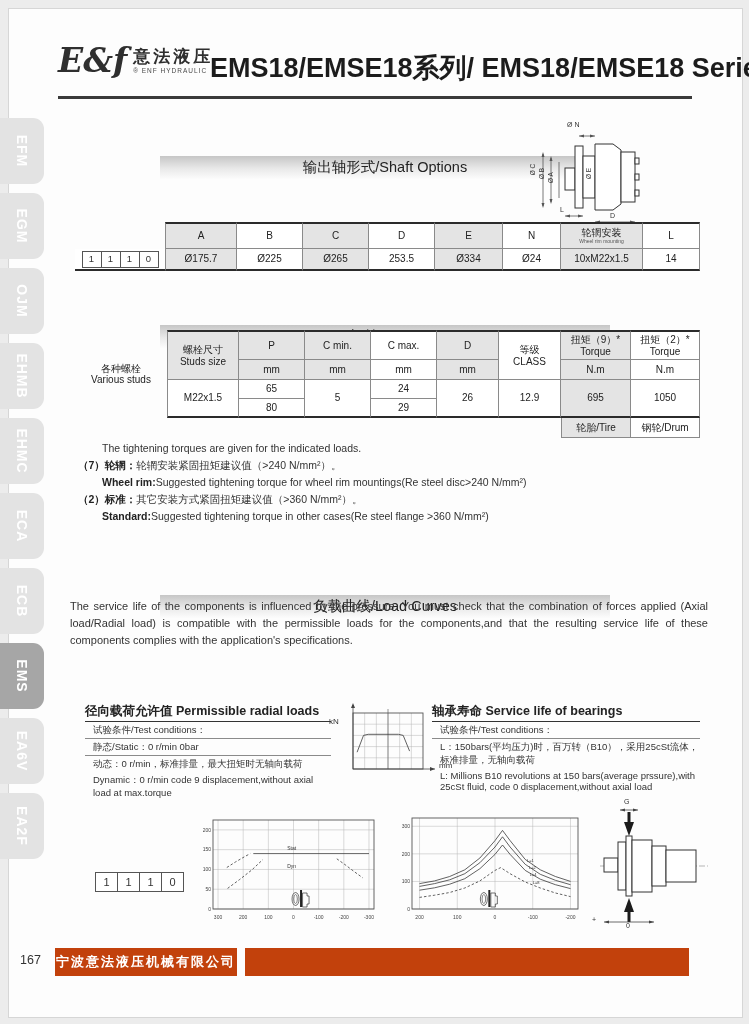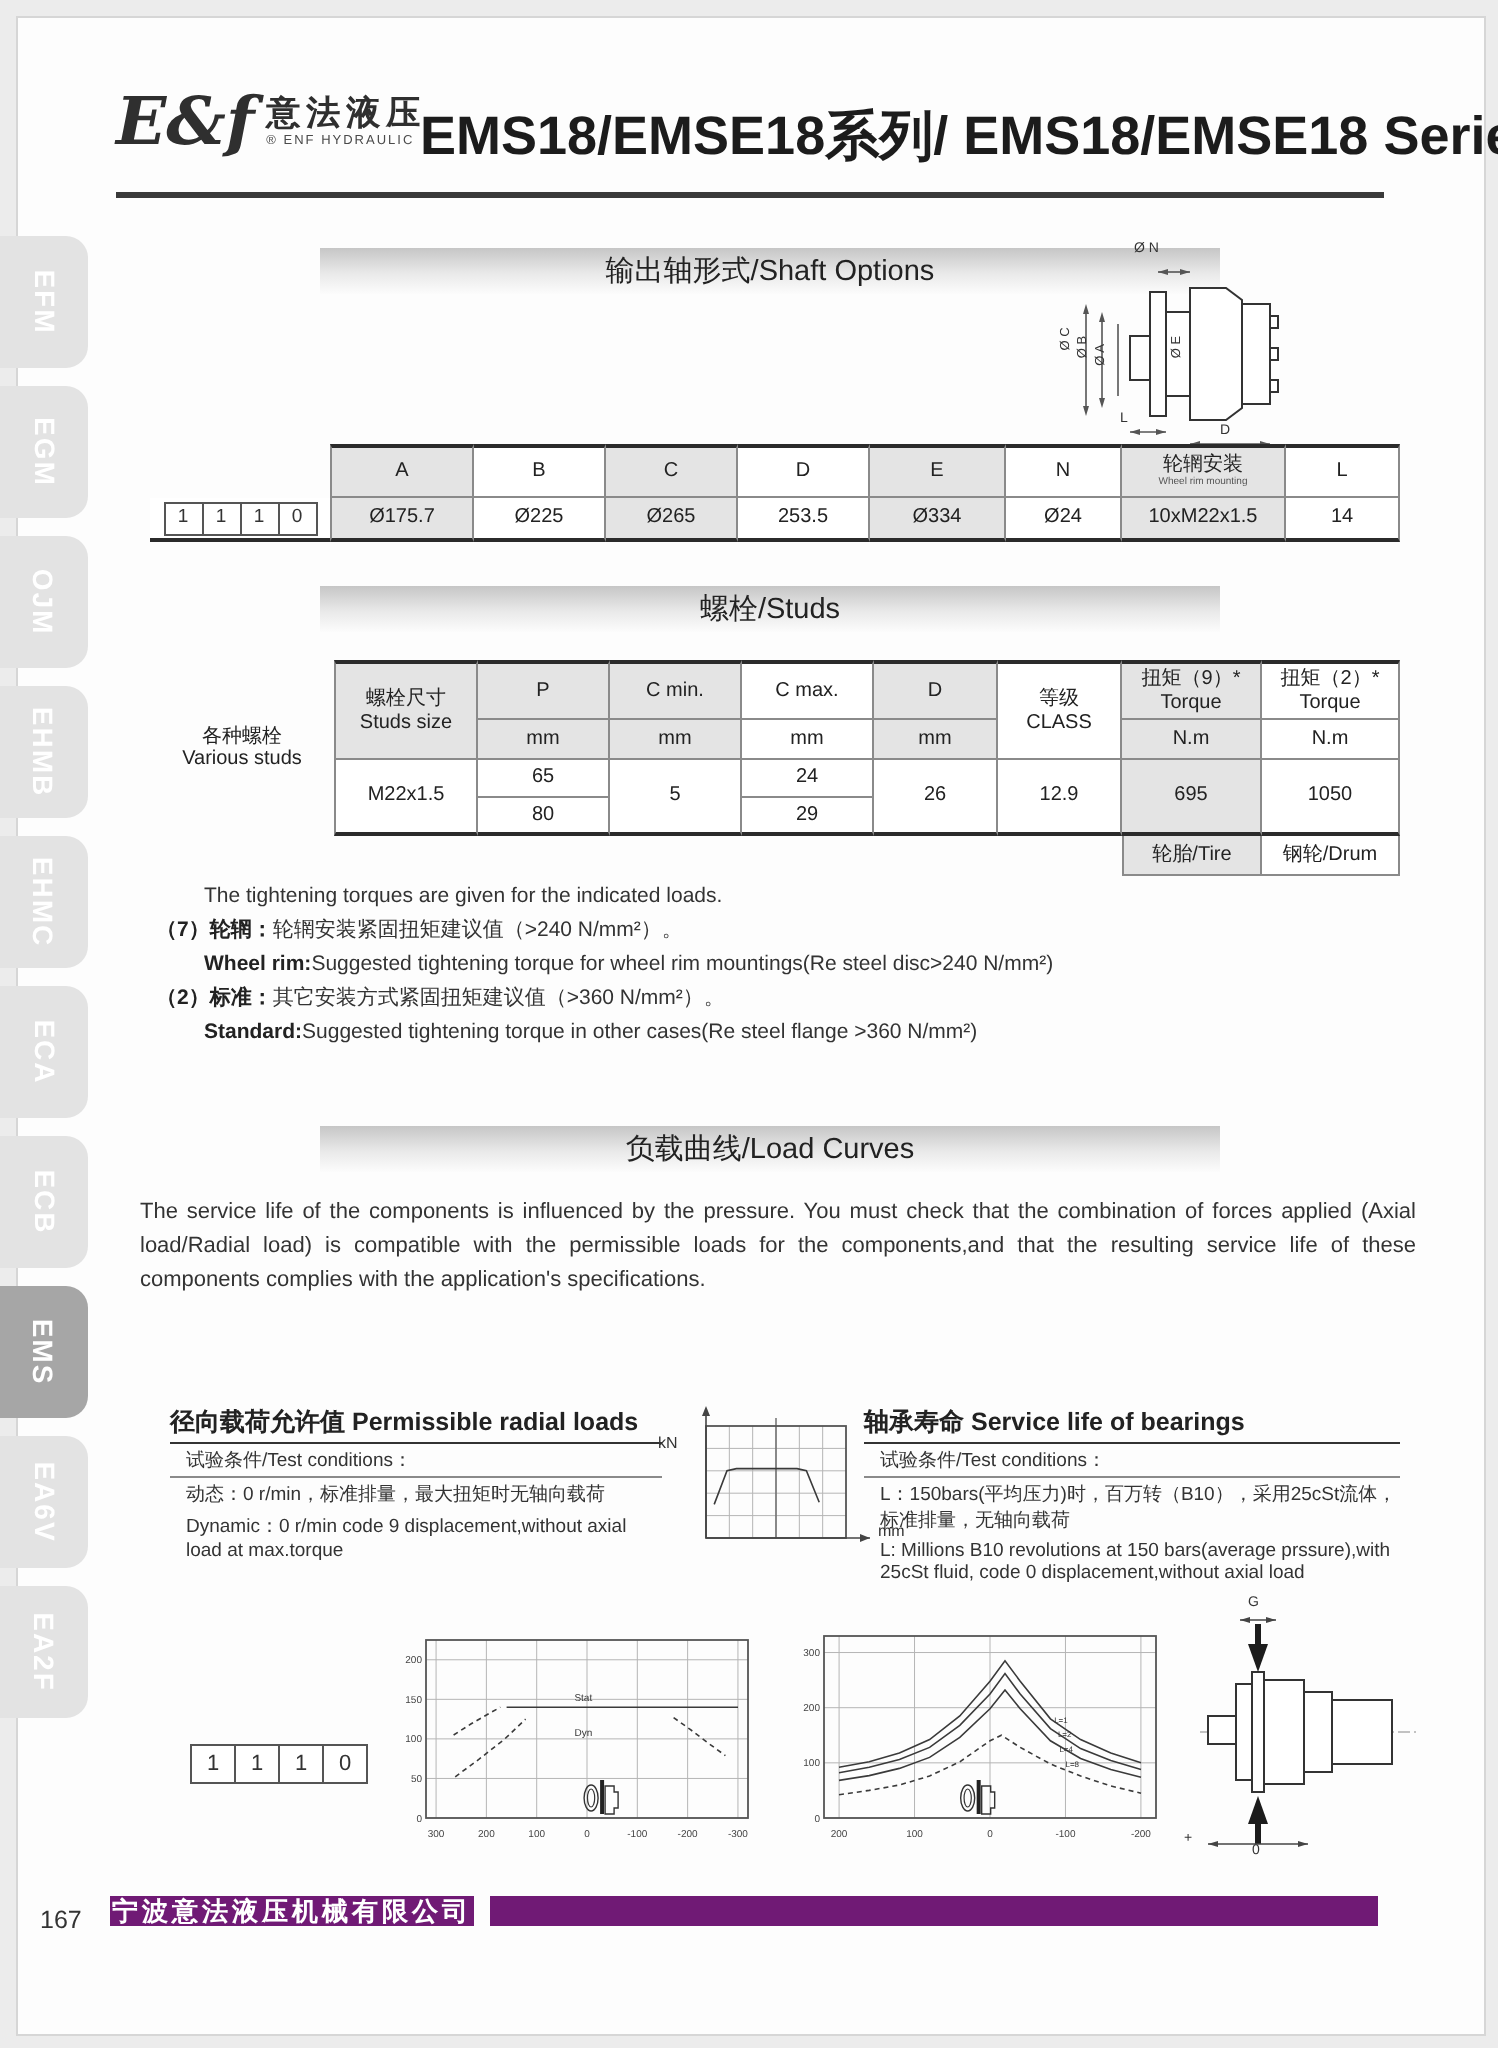--- a/index.html
+++ b/index.html
@@ -20,21 +20,21 @@
 
   
   .sidebar{left:0;top:118px;width:44px;}
   .tab{position:absolute;left:0;width:44px;height:66px;background:#e3e3e3;border-radius:0 11px 11px 0;
        display:flex;align-items:center;justify-content:center;}
   .tab.active{background:#a6a6a6;}
   .tab-label{transform:rotate(90deg);color:#fff;font-weight:bold;font-size:14px;letter-spacing:1px;white-space:nowrap;}
 
   
   .band{height:23px;left:160px;width:450px;display:flex;align-items:center;justify-content:center;
-        font-size:14.5px;color:#222;background:linear-gradient(180deg,#c6c6c6 0%,#e9e9e9 55%,#fcfcfc 100%);}
+        font-size:14.5px;color:#222;background:linear-gradient(180deg,#c6c6c6 0%,#e9e9e9 55%,#fcfcfc 100%);margin-top:32px;}
 
   
   .grid{display:grid;font-size:10px;color:#222;}
   .grid .c{display:flex;align-items:center;justify-content:center;text-align:center;background:#fff;line-height:1.15;}
   .grid .col{flex-direction:column;}
   .grid .s{background:#e4e4e4;}
   .grid .br{border-right:1px solid #8a8a8a;}
   .grid .bl{border-left:1px solid #8a8a8a;}
   .grid .bb{border-bottom:1px solid #8a8a8a;}
   .grid .bt-thick{border-top:2.5px solid #2b2b2b;}
@@ -70,21 +70,21 @@
   .cond .ul{border-bottom:1px solid #8a8a8a;}
 
   
   svg{display:block;}
   .axis-lab{font-size:8px;color:#333;}
   .vlabel{transform:rotate(-90deg);transform-origin:center;font-size:6.5px;color:#333;white-space:nowrap;}
   .dlabel{font-size:7px;color:#333;white-space:nowrap;}
 
   
   .pageno{left:20px;top:953px;font-size:12.5px;color:#333;}
-  .fbar{top:948px;height:15px;background:#701a75;}
+  .fbar{top:948px;height:28px;background:#c2410c;}
   .fbar.one{left:55px;width:182px;display:flex;align-items:center;justify-content:center;
             color:#fff;font-weight:bold;font-size:13px;letter-spacing:2px;}
   .fbar.two{left:245px;width:444px;}
 </style>
 </head>
 <body>
 
 <div class="page">
   <div class="sheet"></div>
 
@@ -263,20 +263,21 @@
 
   <div class="abs band" style="top:563px">负载曲线/Load Curves</div>
 
   <div class="abs paras">
     <p class="en">The service life of the components is influenced by the pressure. You must check that the combination of forces applied (Axial load/Radial load) is compatible with the permissible loads for the components,and that the resulting service life of these components complies with the application's specifications.</p>
   </div>
 
   <div class="abs cond" style="left:85px;top:703px;width:246px">
     <div class="ctitle"><span>径向载荷允许值</span> <span>Permissible radial loads</span></div>
     <div class="line ul">试验条件/Test conditions：</div>
+    <div class="line ul">静态/Static：0 r/min 0bar</div>
     <div class="line">动态：0 r/min，标准排量，最大扭矩时无轴向载荷</div>
     <div class="line">Dynamic：0 r/min code 9 displacement,without axial load at max.torque</div>
   </div>
 
   <div class="abs" style="left:333px;top:703px;width:120px;height:90px">
     <span class="abs axis-lab" style="left:-4px;top:14px">kN</span>
     <svg class="abs" style="left:8px;top:0" viewBox="0 0 96 78" width="96" height="78">
         <line x1="23.666666666666664" y1="10" x2="23.666666666666664" y2="66" stroke="#b5b5b5" stroke-width="0.5"></line>
         <line x1="35.33333333333333" y1="10" x2="35.33333333333333" y2="66" stroke="#b5b5b5" stroke-width="0.5"></line>
         <line x1="47" y1="10" x2="47" y2="66" stroke="#b5b5b5" stroke-width="0.5"></line>

